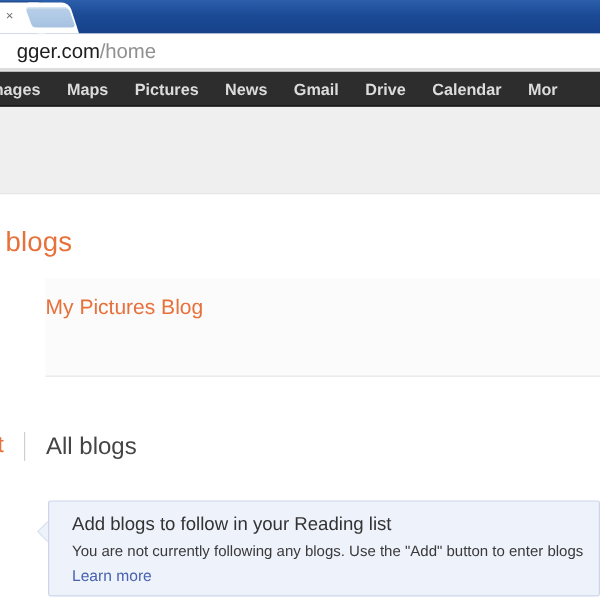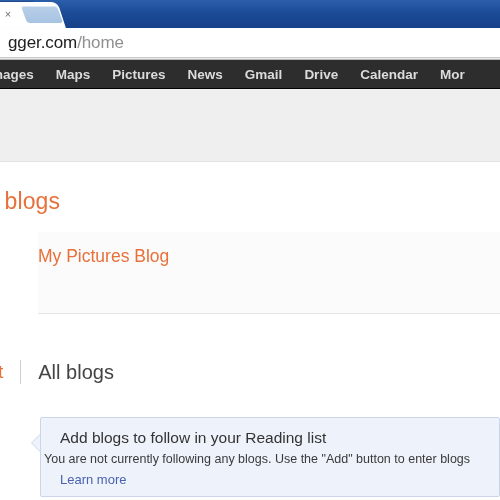--- a/index.html
+++ b/index.html
@@ -43,21 +43,21 @@
   }
   .chrome-toolbar{
     position:absolute; left:0; top:28px; width:500px; height:32px;
     background:linear-gradient(180deg,#fdfdfd 0%,#f4f4f4 55%,#e9e9e9 100%);
     border-bottom:1px solid #b8b8b8;
   }
   .urlbar{
     position:absolute; left:0; top:29px; width:500px; height:29px;
     background:#ffffff;
     display:flex; align-items:center;
-    padding-left:8px;
+    padding-left:14px;
     border-bottom:1px solid #c9c9c9;
     text-align:right;
   }
   .url-host{ font-size:17px; color:#202020; letter-spacing:-.1px; }
   .url-path{ font-size:17px; color:#909090; letter-spacing:-.1px; }
 
   
   .gbar{
     position:absolute; left:0; top:60px; width:500px; height:29px;
     background:#2d2d2d;
@@ -164,21 +164,21 @@
     border-top:9px solid transparent;
     border-bottom:9px solid transparent;
     border-right:9px solid #eef2fb;
     filter:drop-shadow(-1px 0 0 #ccd6ea);
   }
   .rl-head{
     position:absolute; left:60px; top:267px;
     font-size:15.5px; color:#333333; white-space:nowrap;
   }
   .rl-body{
-    position:absolute; left:44px; top:290px;
+    position:absolute; left:60px; top:290px;
     font-size:12.5px; color:#3a3a3a; white-space:nowrap;
   }
   .rl-link{
     position:absolute; left:60px; top:310px;
     font-size:13px; color:#4a62b0; white-space:nowrap; cursor:pointer;
   }
 </style>
 </head>
 <body>
 

